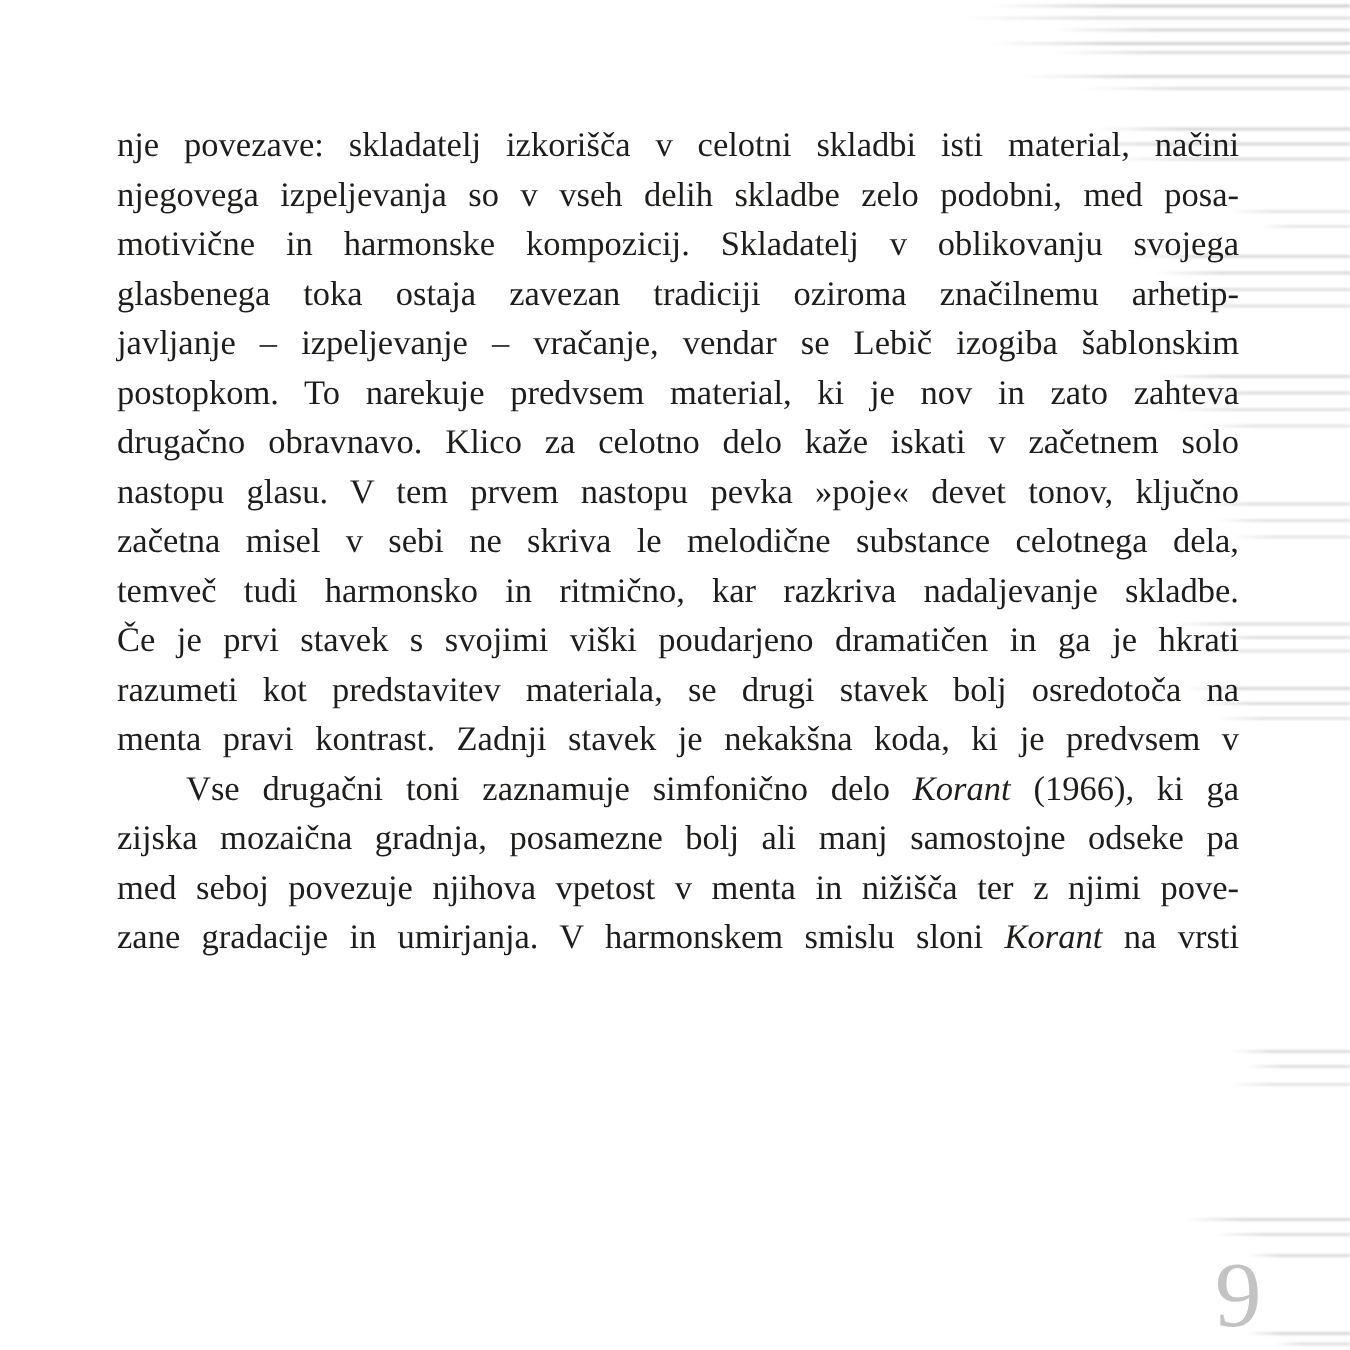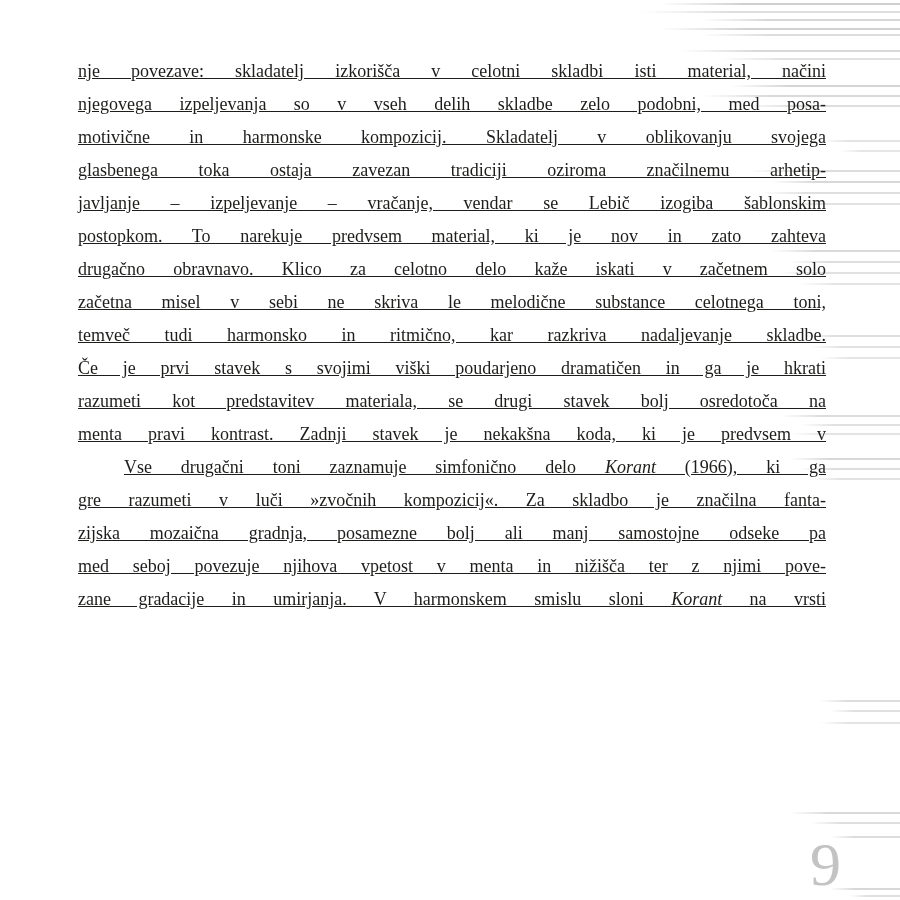--- a/index.html
+++ b/index.html
@@ -18,25 +18,24 @@
   .watermark { position: absolute; inset: 0; pointer-events: none; }
   .staff-line {
     position: absolute;
     height: 2px;
     right: 0;
     filter: blur(0.6px);
   }
   
   .text-column {
     position: absolute;
-    left: 78px; top: 55px;
+    left: 78px; top: 80px;
     width: 748px;
     color: #1d1d1b;
-    font-size: 18px;
-    text-decoration: underline;
+    font-size: 23px;
   }
   .line {
     height: 33px;
     line-height: 33px;
     text-align: justify;
     text-align-last: justify;
     overflow: visible;
   }
   .para-end { text-align-last: left; }
   .para-indent { text-indent: 46px; }
@@ -95,25 +94,25 @@
       <div class="staff-line" style="top: 895px; left: 850px; background: linear-gradient(to right, rgba(255, 255, 255, 0), rgb(224, 224, 224) 35%);"></div>
     </div>
   <div class="text-column">
       <div class="line"><span>nje povezave: skladatelj izkorišča v celotni skladbi isti material, načini</span></div>
       <div class="line"><span>njegovega izpeljevanja so v vseh delih skladbe zelo podobni, med posa-</span></div>
       <div class="line"><span>motivične in harmonske kompozicij. Skladatelj v oblikovanju svojega</span></div>
       <div class="line"><span>glasbenega toka ostaja zavezan tradiciji oziroma značilnemu arhetip-</span></div>
       <div class="line"><span>javljanje – izpeljevanje – vračanje, vendar se Lebič izogiba šablonskim</span></div>
       <div class="line"><span>postopkom. To narekuje predvsem material, ki je nov in zato zahteva</span></div>
       <div class="line"><span>drugačno obravnavo. Klico za celotno delo kaže iskati v začetnem solo</span></div>
-      <div class="line"><span>začetna misel v sebi ne skriva le melodične substance celotnega toni,</span></div>
+      <div class="line"><span>nastopu glasu. V tem prvem nastopu pevka »poje« devet tonov, ključno</span></div>
+      <div class="line"><span>začetna misel v sebi ne skriva le melodične substance celotnega dela,</span></div>
       <div class="line"><span>temveč tudi harmonsko in ritmično, kar razkriva nadaljevanje skladbe.</span></div>
       <div class="line"><span>Če je prvi stavek s svojimi viški poudarjeno dramatičen in ga je hkrati</span></div>
       <div class="line"><span>razumeti kot predstavitev materiala, se drugi stavek bolj osredotoča na</span></div>
       <div class="line"><span>menta pravi kontrast. Zadnji stavek je nekakšna koda, ki je predvsem v</span></div>
       <div class="line para-indent"><span>Vse drugačni toni zaznamuje simfonično delo </span><span class="italic">Korant</span><span> (1966), ki ga</span></div>
-      <div class="line"><span>gre razumeti v luči »zvočnih kompozicij«. Za skladbo je značilna fanta-</span></div>
       <div class="line"><span>zijska mozaična gradnja, posamezne bolj ali manj samostojne odseke pa</span></div>
       <div class="line"><span>med seboj povezuje njihova vpetost v menta in nižišča ter z njimi pove-</span></div>
       <div class="line"><span>zane gradacije in umirjanja. V harmonskem smislu sloni </span><span class="italic">Korant</span><span> na vrsti</span></div>
     </div>
   <div class="page-number">9</div>
 </div>
 
 </body></html>

